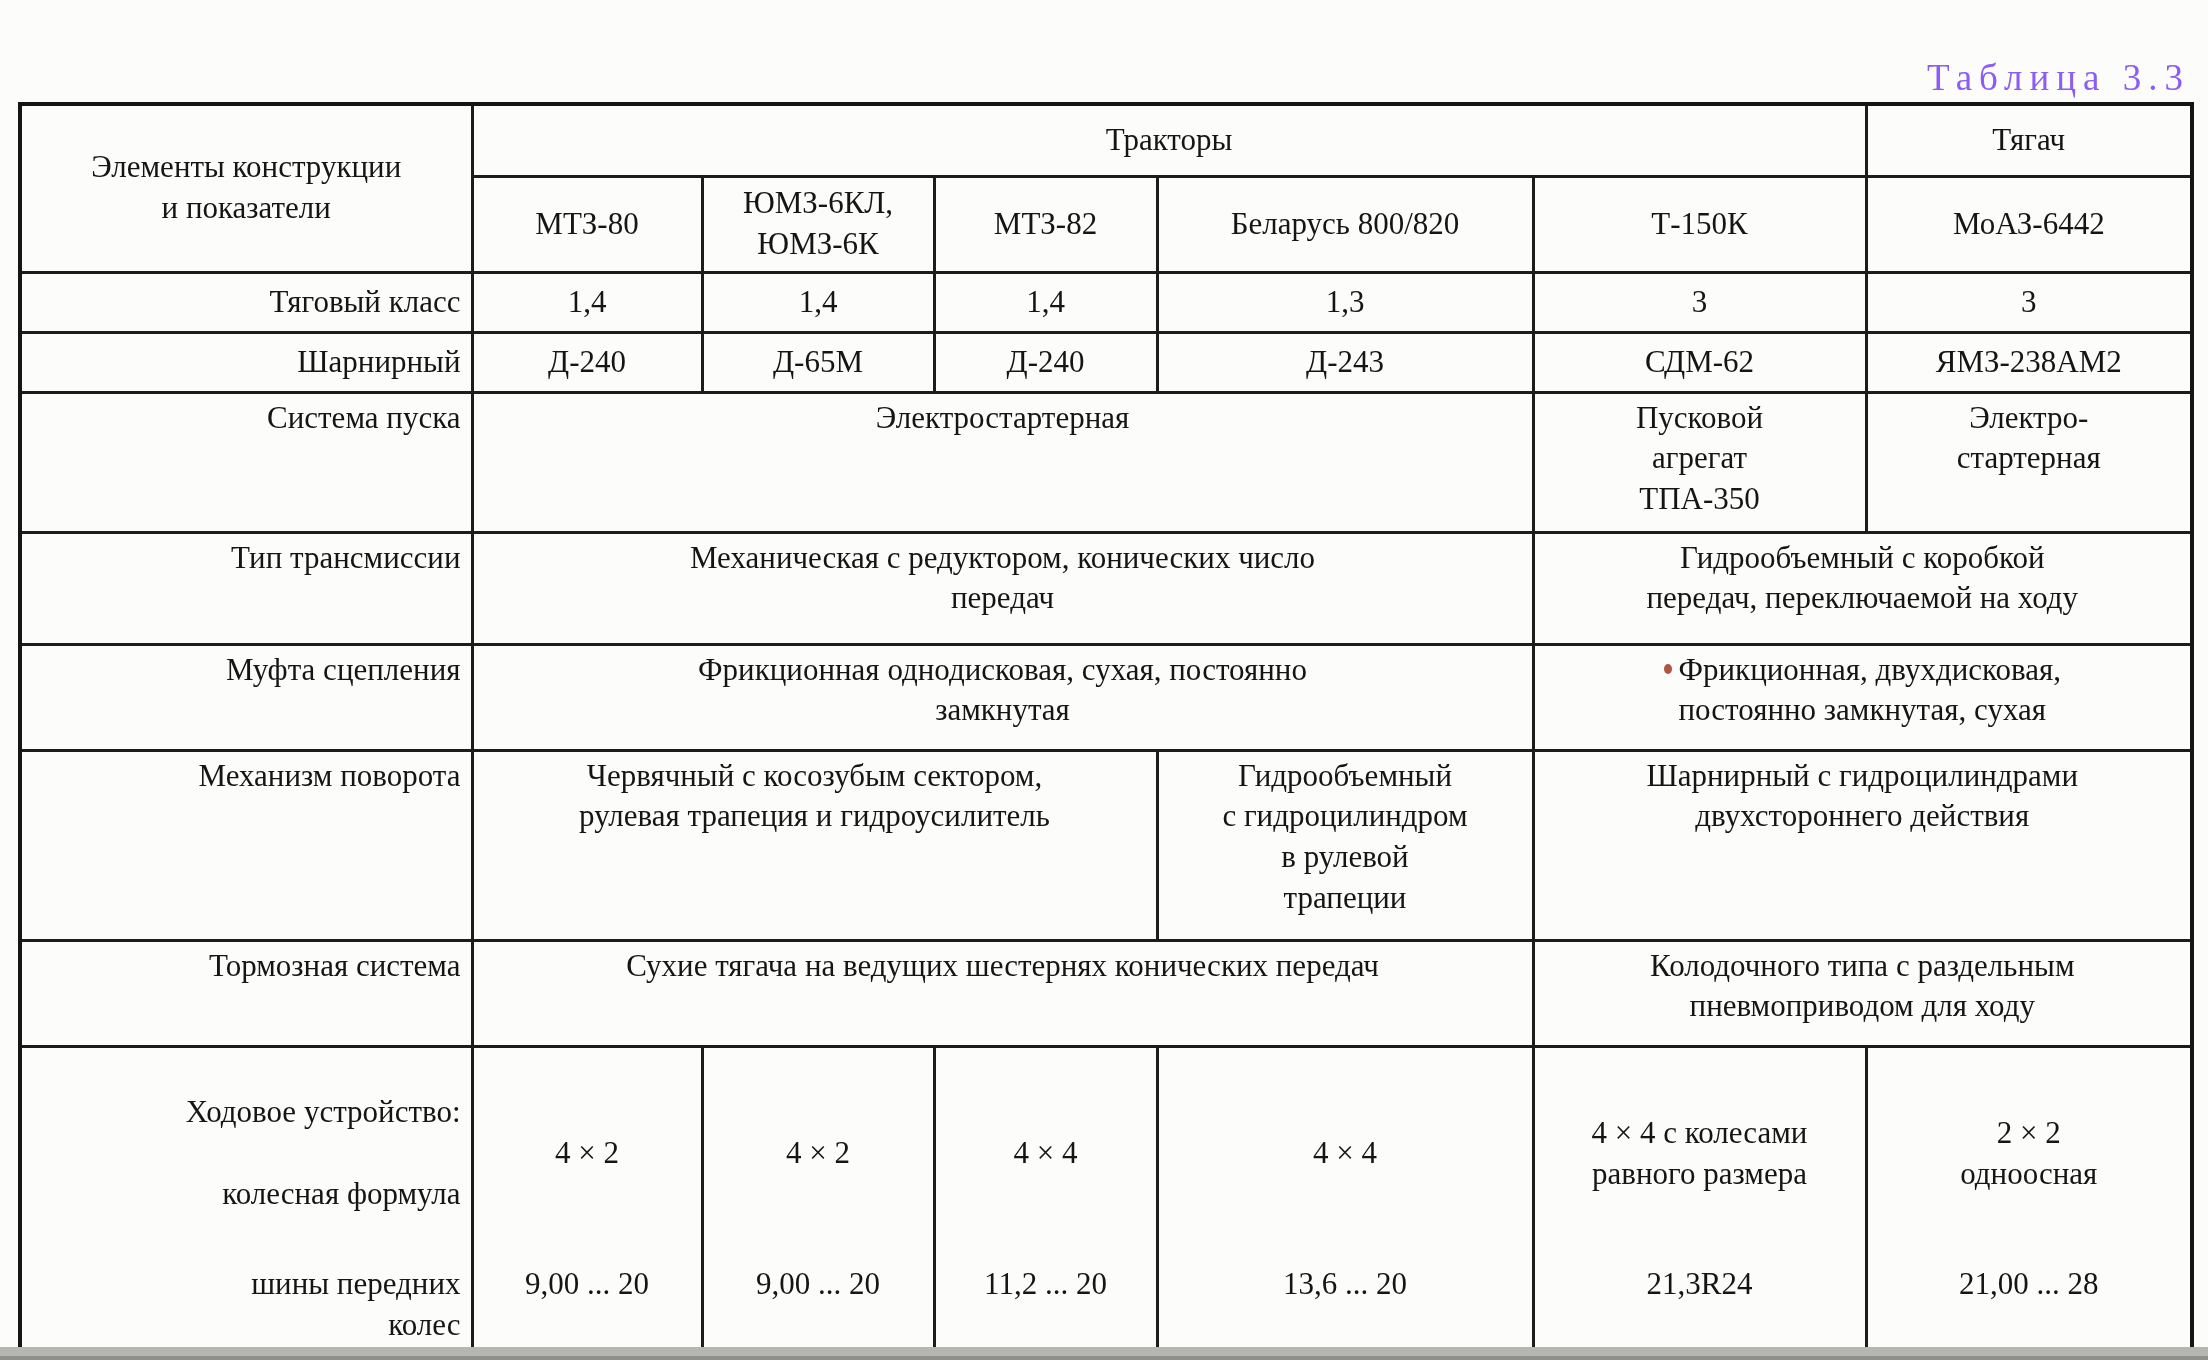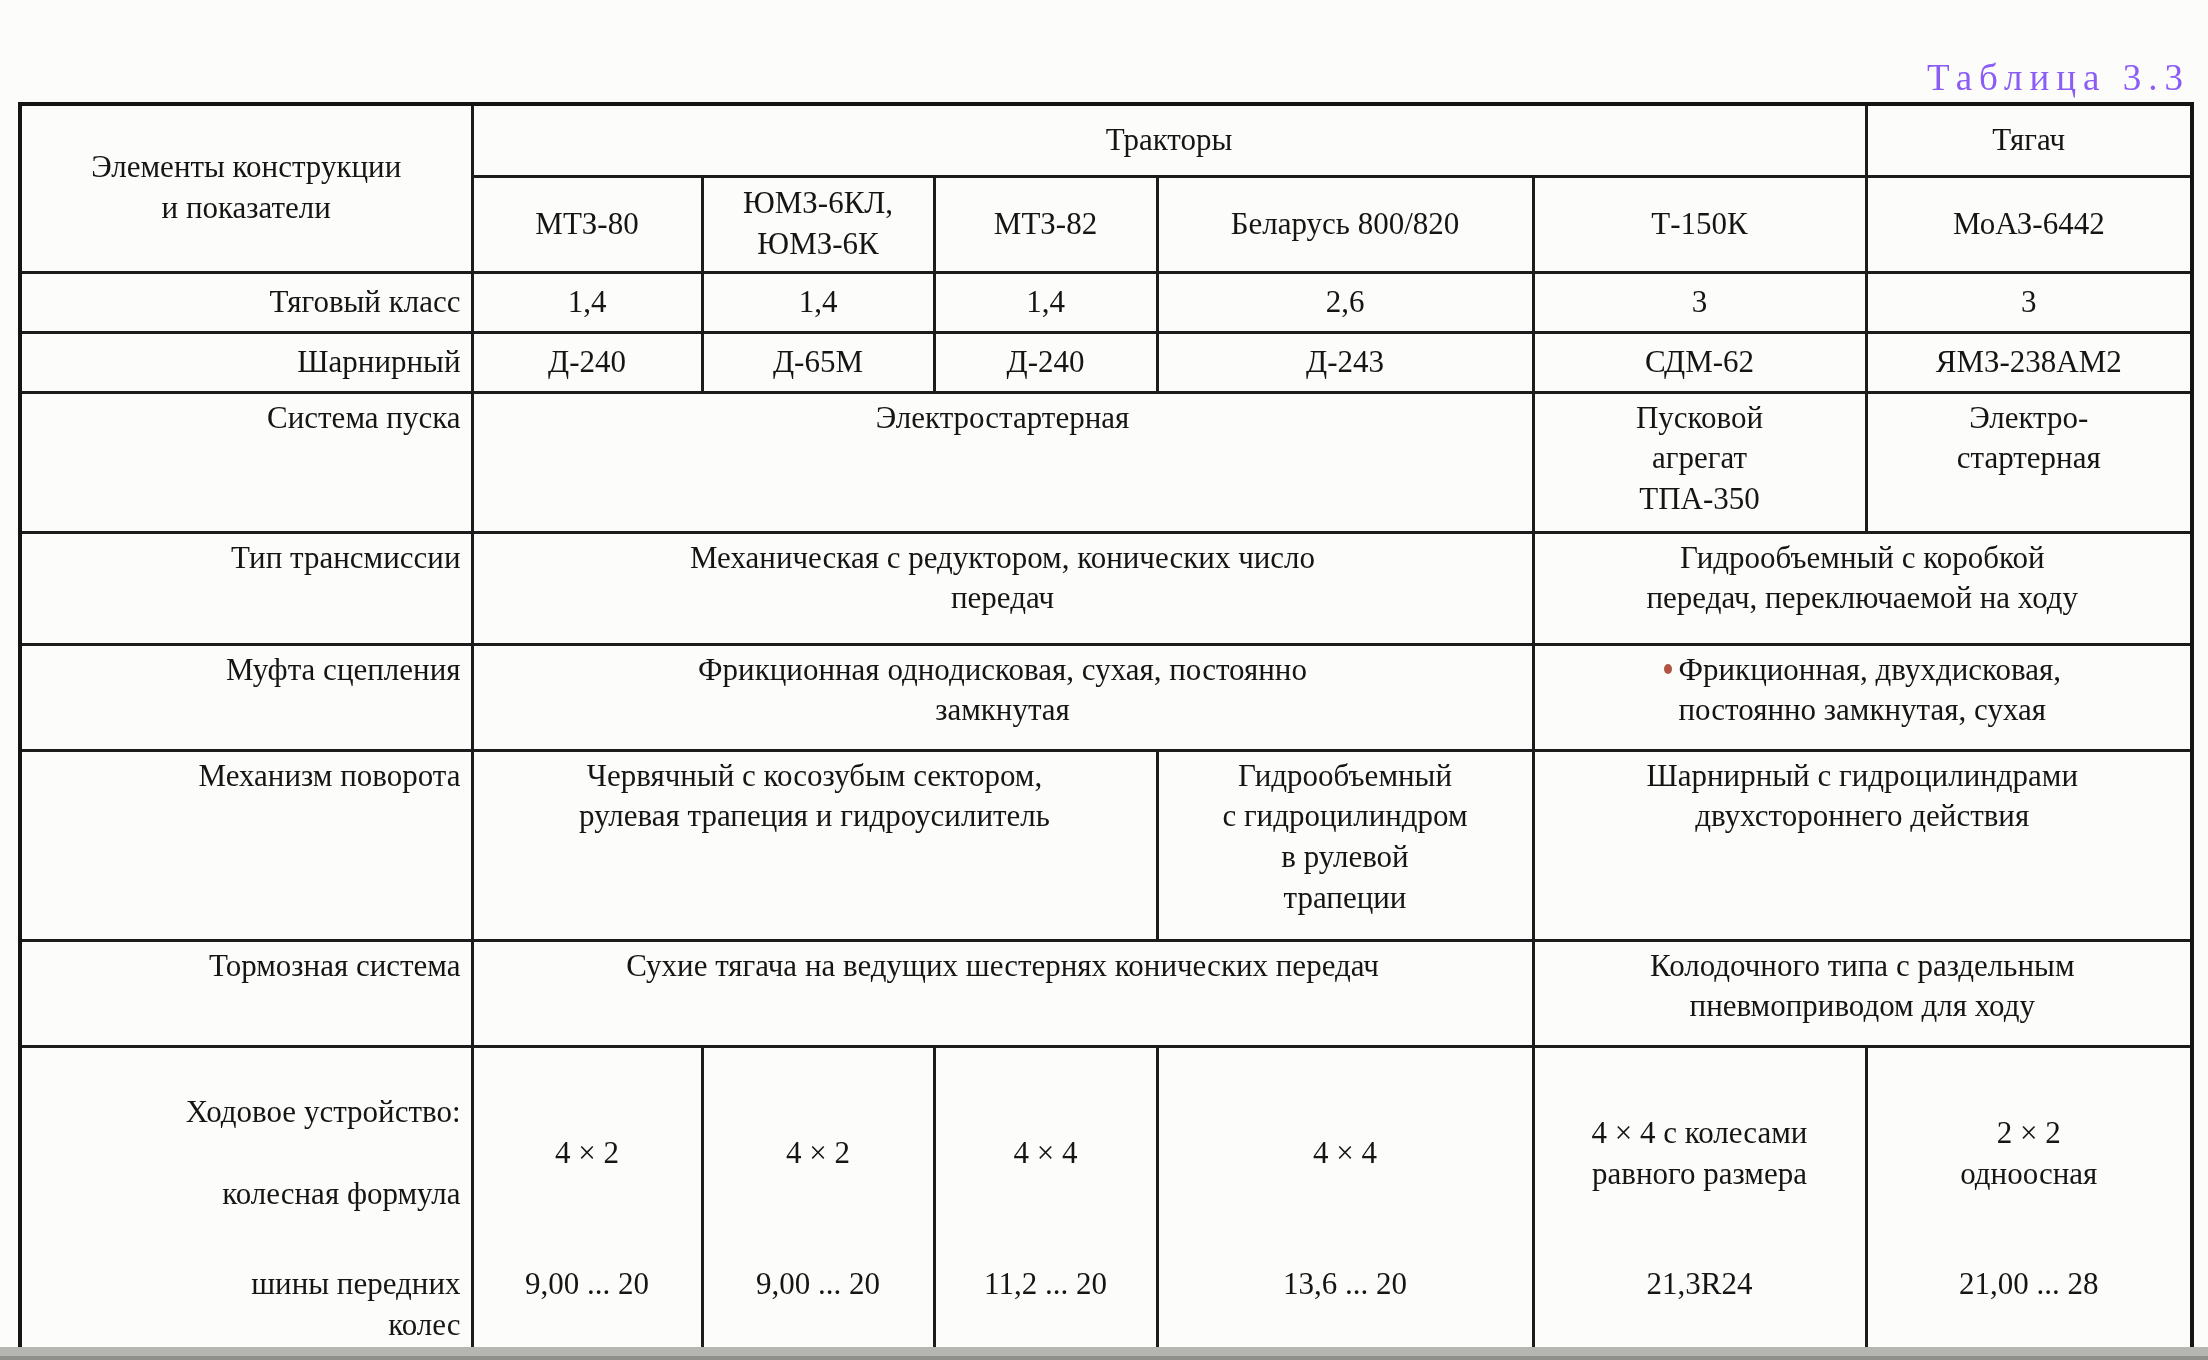--- a/index.html
+++ b/index.html
@@ -124,21 +124,21 @@
       <th class="val vm">Беларусь 800/820</th>
       <th class="val vm">Т-150К</th>
       <th class="val vm">МоАЗ-6442</th>
     </tr>
 
     <tr style="height:60px">
       <td class="lbl vm">Тяговый класс</td>
       <td class="val vm">1,4</td>
       <td class="val vm">1,4</td>
       <td class="val vm">1,4</td>
-      <td class="val vm">2,6</td>
+      <td class="val vm">1,3</td>
       <td class="val vm">3</td>
       <td class="val vm">3</td>
     </tr>
 
     <tr style="height:60px">
       <td class="lbl vm">Шарнирный</td>
       <td class="val vm">Д-240</td>
       <td class="val vm">Д-65М</td>
       <td class="val vm">Д-240</td>
       <td class="val vm">Д-243</td>

